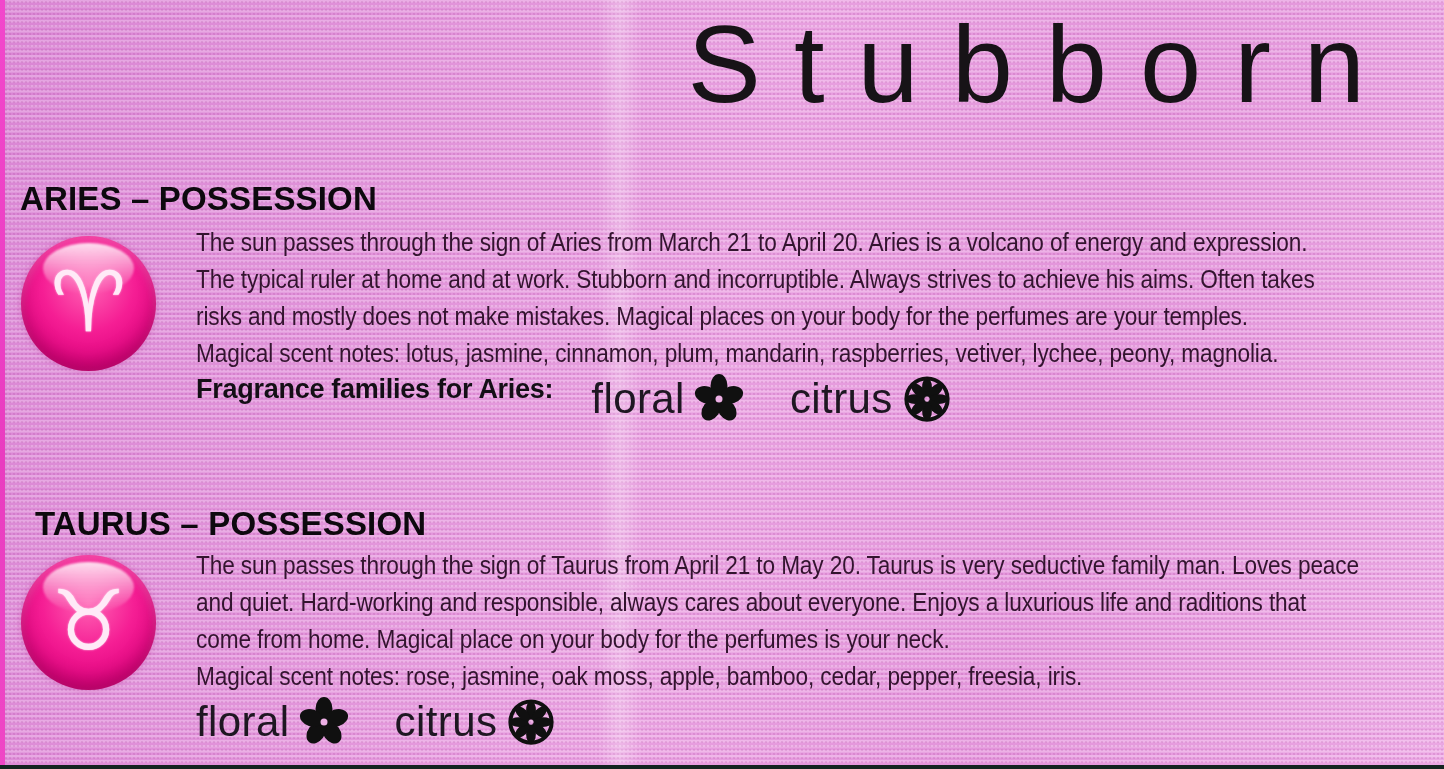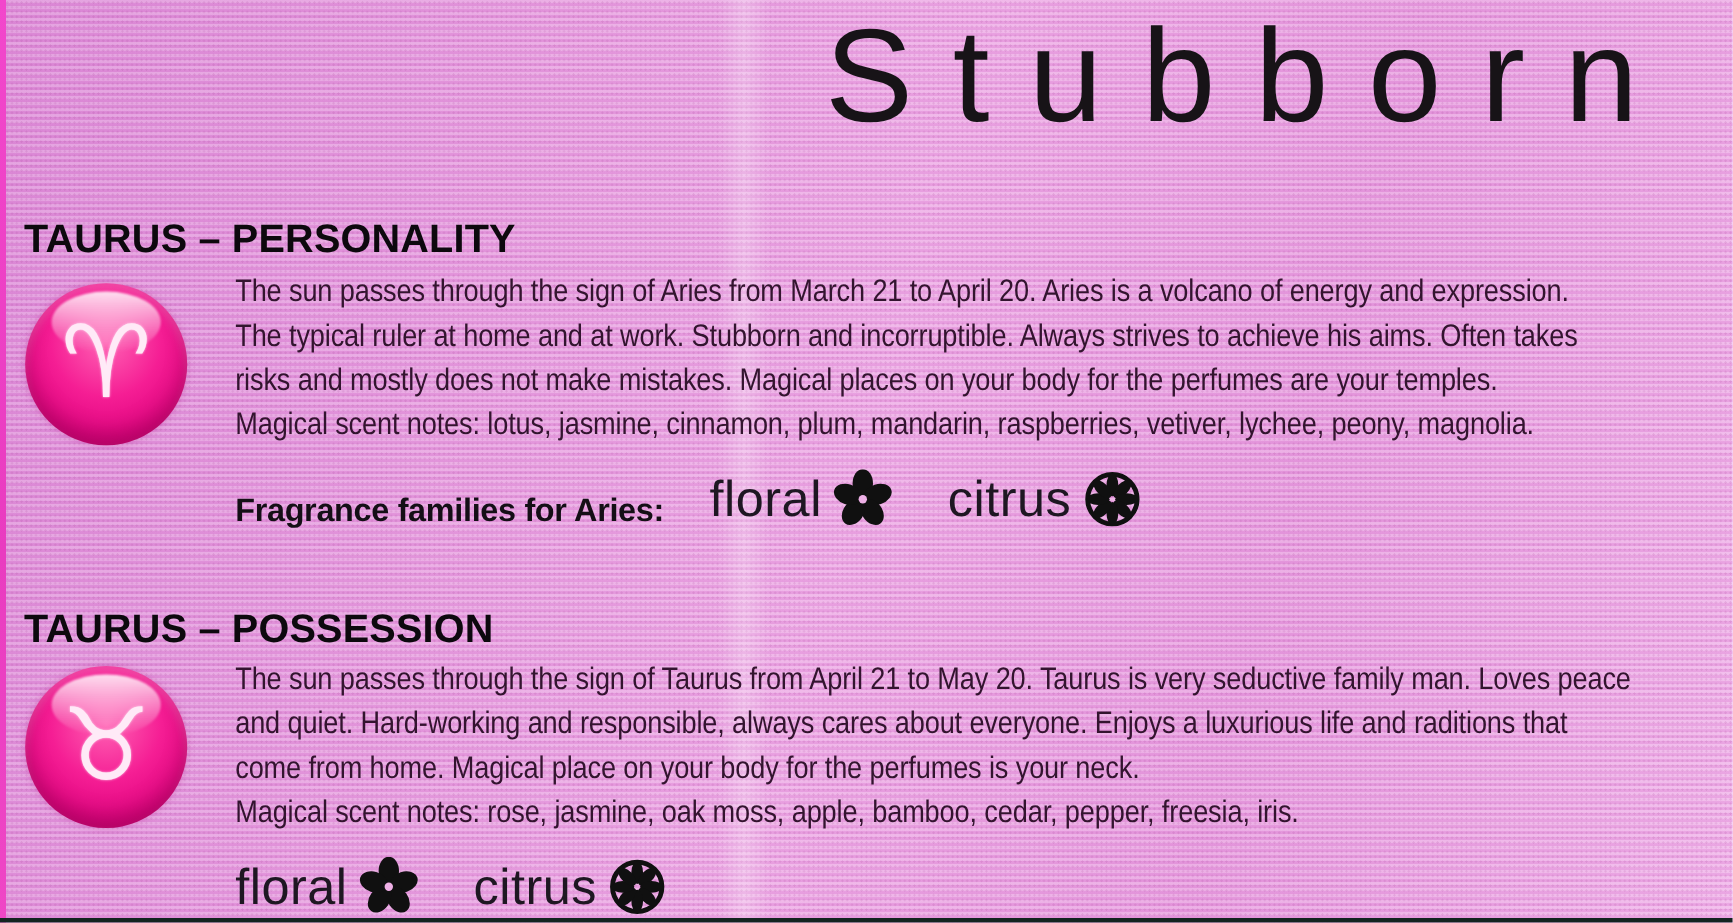--- a/index.html
+++ b/index.html
@@ -26,21 +26,21 @@
     position:absolute; top:0; right:46px; white-space:nowrap;
     font-size:110px; font-weight:400; letter-spacing:0.30em;
     color:#171317;
   }
 
   .section-heading {
     position:absolute; left:20px; white-space:nowrap;
     font-size:33px; font-weight:bold; color:#0d090e; letter-spacing:0.005em;
   }
   .heading-aries  { top:180px; }
-  .heading-taurus { top:505px; }
+  .heading-taurus { top:505px;margin-left:15px; }
 
   .zodiac-badge {
     position:absolute; width:135px; height:135px; border-radius:50%;
     background:radial-gradient(circle at 50% 36%, #ff62b4 0%, #f51e94 42%, #e20581 72%, #cc0072 100%);
     box-shadow: inset 0 -10px 16px rgba(110,0,60,0.38), inset 0 5px 8px rgba(255,255,255,0.22), 0 0 6px rgba(190,40,140,0.35);
     display:flex; align-items:center; justify-content:center;
   }
   .zodiac-badge::before {
     content:""; position:absolute; left:16%; top:5%; width:68%; height:38%;
     border-radius:50%;
@@ -60,46 +60,46 @@
     position:absolute; left:196px; width:1430px;
     transform:scaleX(0.87); transform-origin:left top;
     color:#33142f; font-size:26px; letter-spacing:-0.005em;
   }
   .body-aries  { top:224px; }
   .body-taurus { top:547px; }
   .body-line { height:37px; line-height:37px; white-space:nowrap; }
 
   .fragrance-row {
     position:absolute; left:196px; height:67px;
-    display:flex; align-items:flex-end; white-space:nowrap;
+    display:flex; align-items:flex-start; white-space:nowrap;
   }
   .row-aries  { top:374px; }
   .row-taurus { top:697px; }
   .fragrance-label {
     font-size:27px; font-weight:bold; color:#140f16; letter-spacing:-0.01em;
     margin-right:38px;
   }
-  .family { display:flex; align-items:center; margin-right:46px;margin-top:20px; }
+  .family { display:flex; align-items:center; margin-right:46px; }
   .family-label {
     font-size:42px; font-weight:400; color:#1e1722; letter-spacing:0.01em; margin-right:9px;
   }
   .family-icon { width:50px; height:50px; display:block; }
 </style>
 </head>
 <body>
 
 <div class="page">
 
   <div class="fold-band"></div>
   <div class="edge-left"></div>
   <div class="edge-bottom"></div>
 
   <div class="title">Stubborn</div>
 
-  <div class="section-heading heading-aries">TAURUS – PERSONALITY</div>
+  <div class="section-heading heading-aries">ARIES – POSSESSION</div>
 
   <div class="zodiac-badge badge-aries">
     <span class="zodiac-glyph">♈</span>
   </div>
 
   <div class="body-block body-aries">
     <div class="body-line">The sun passes through the sign of Aries from March 21 to April 20. Aries is a volcano of energy and expression.</div>
     <div class="body-line">The typical ruler at home and at work. Stubborn and incorruptible. Always strives to achieve his aims. Often takes</div>
     <div class="body-line">risks and mostly does not make mistakes. Magical places on your body for the perfumes are your temples.</div>
     <div class="body-line">Magical scent notes: lotus, jasmine, cinnamon, plum, mandarin, raspberries, vetiver, lychee, peony, magnolia.</div>

